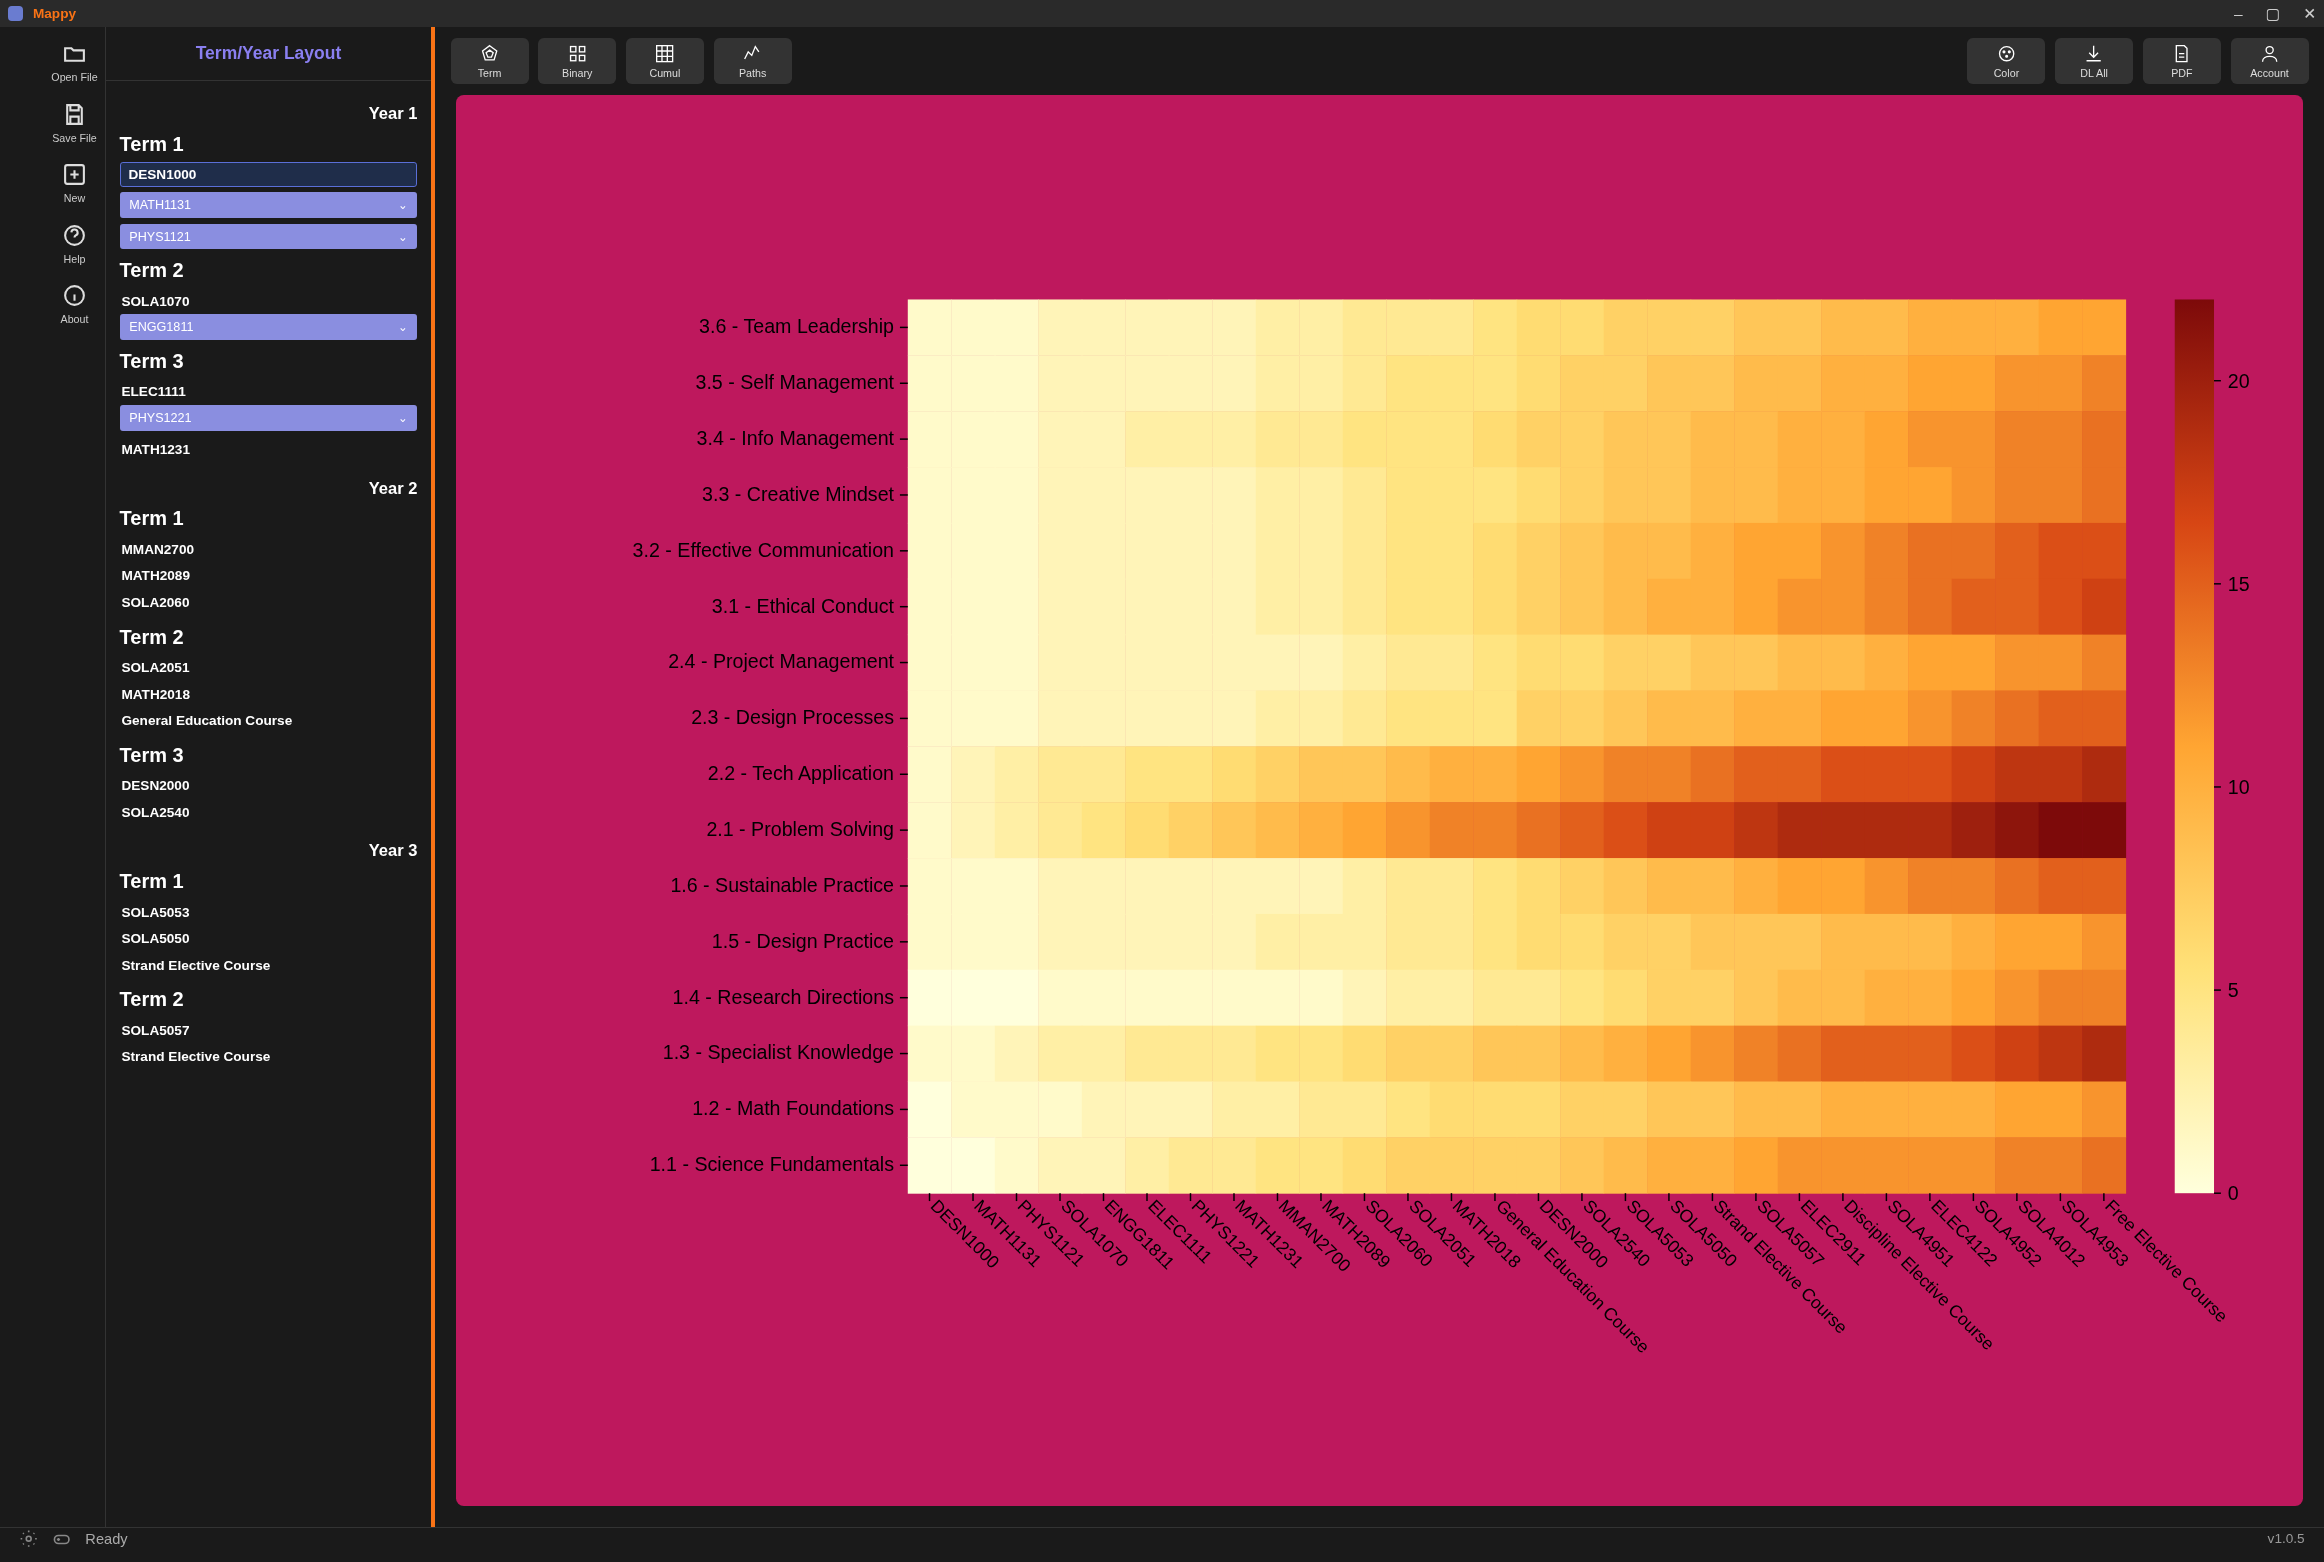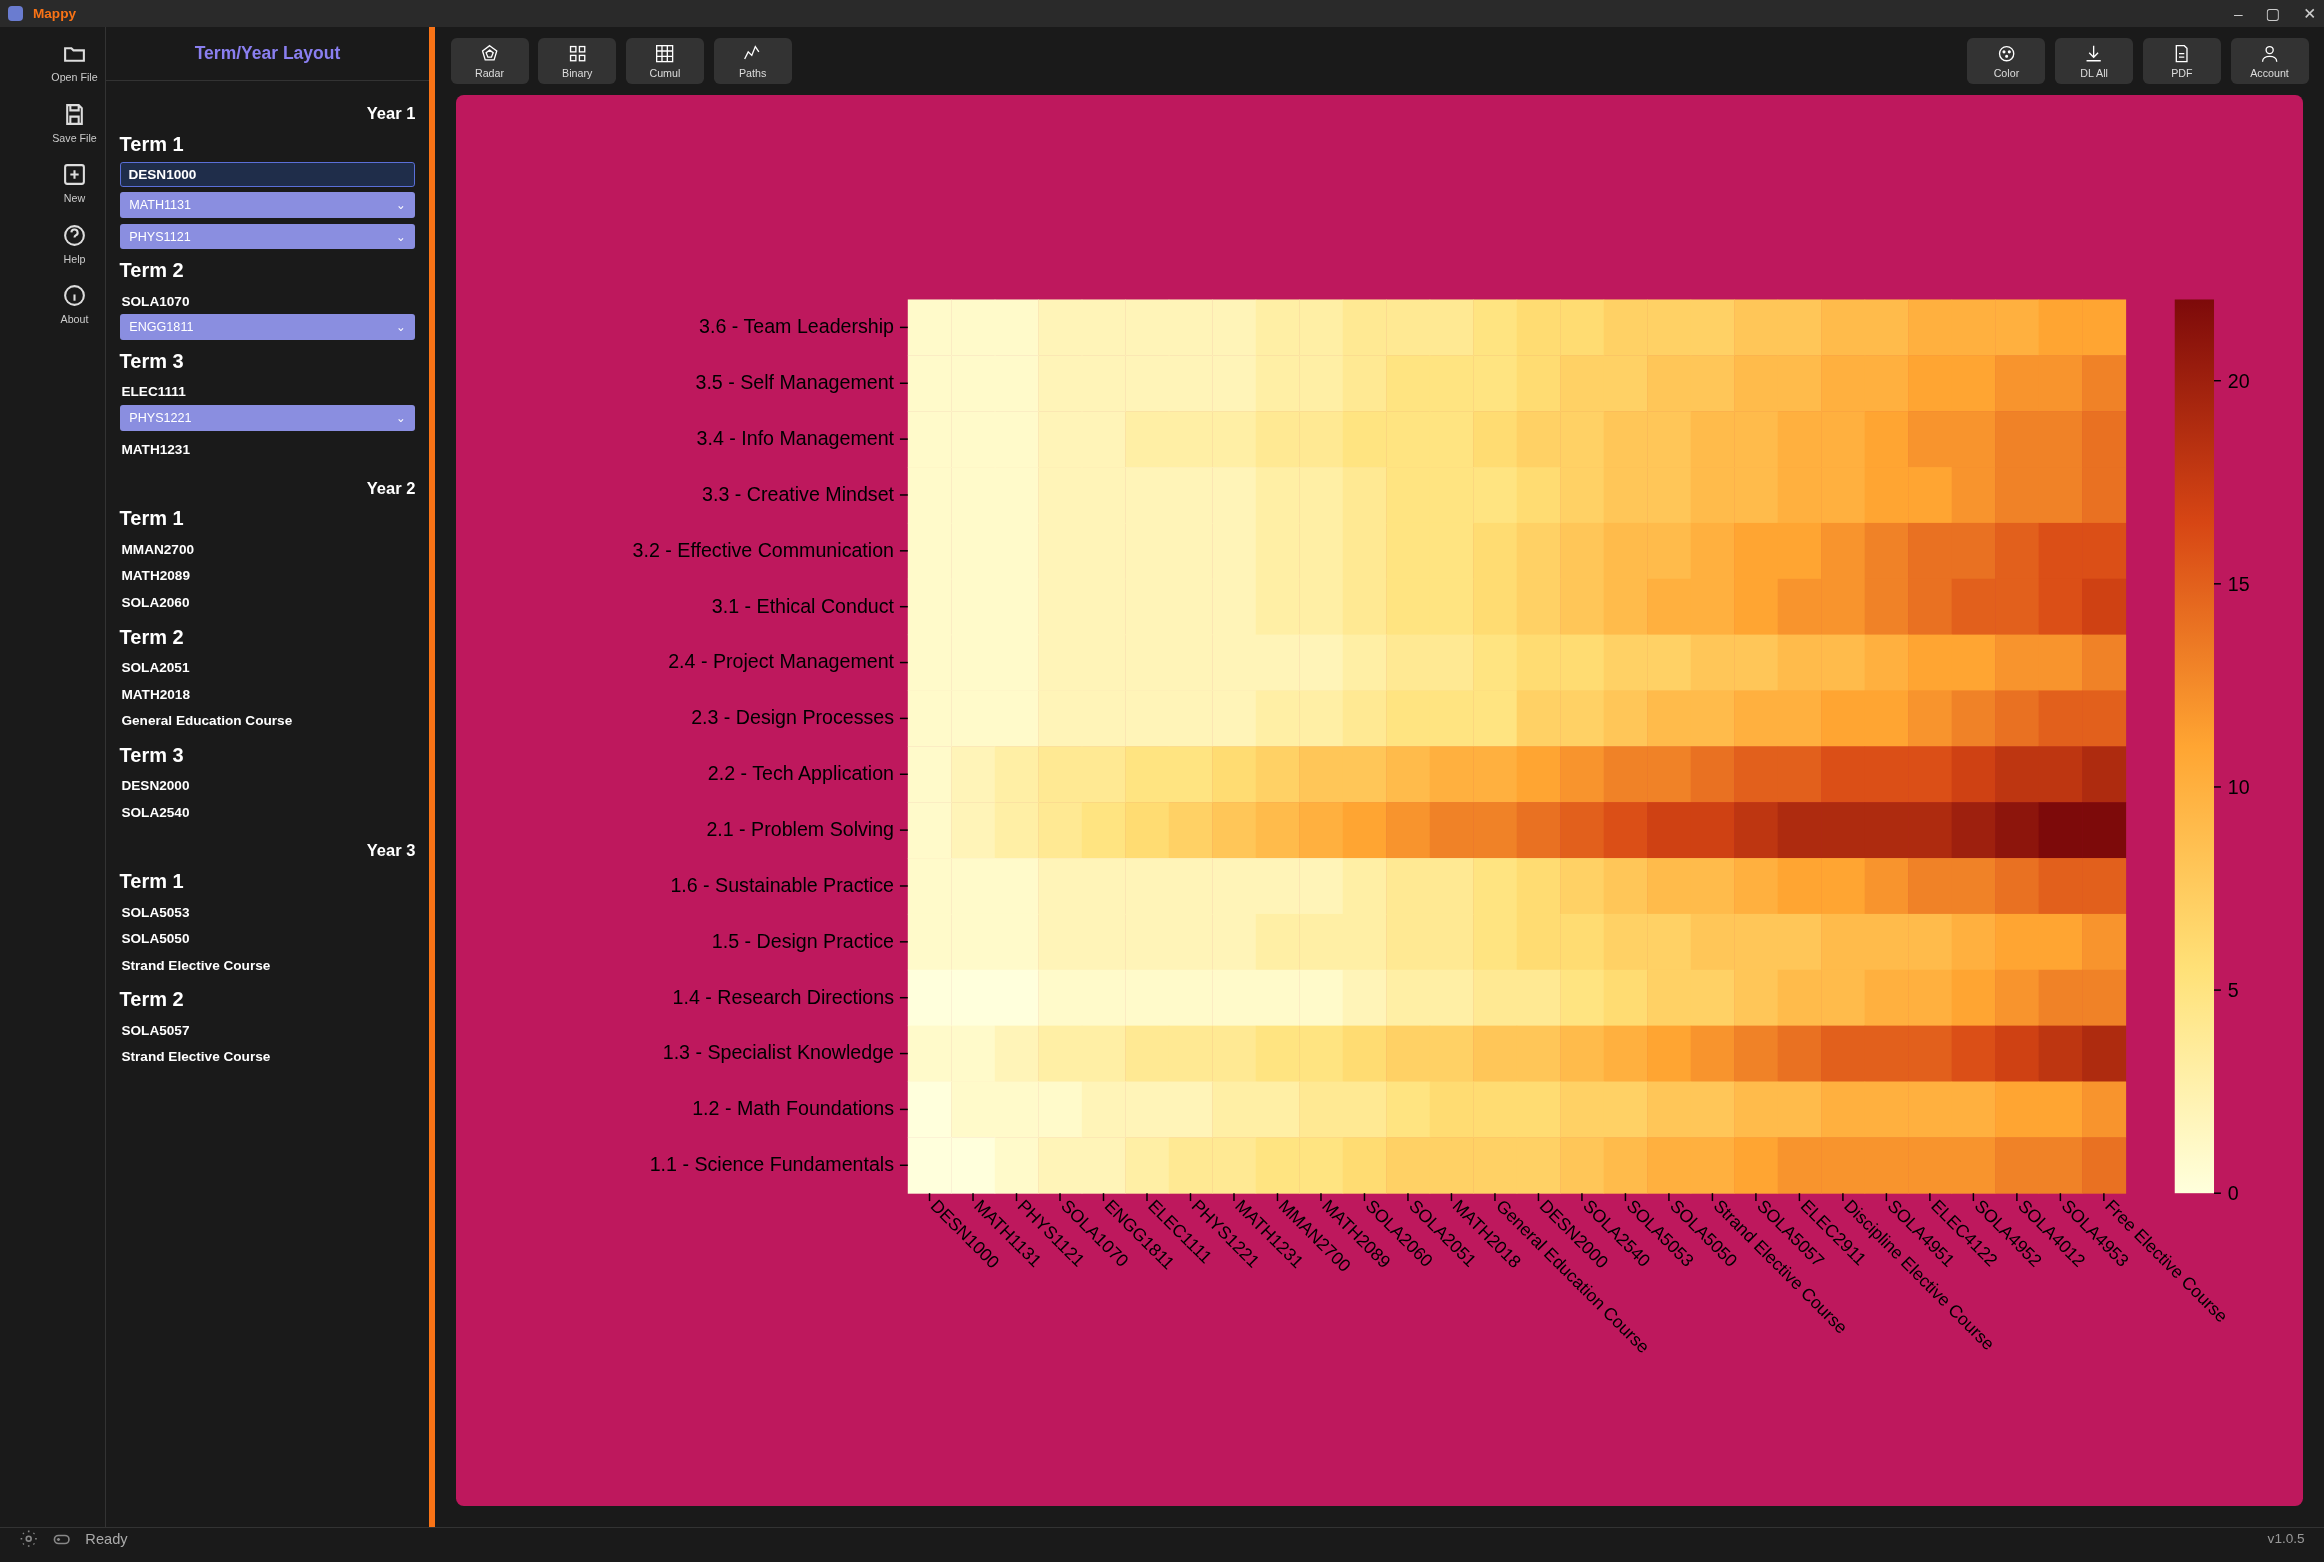--- a/index.html
+++ b/index.html
@@ -12,21 +12,21 @@
 .wc { cursor: pointer; }
 
 .main-container { display: flex; height: calc(100% - 27px - 35px); }
 
 .left-rail { width: 105px; background: #1a1a1a; display: flex; flex-direction: column; align-items: center; padding-top: 13.6px; gap: 17.5px; padding-left: 44px; }
 .rail-item { display: flex; flex-direction: column; align-items: center; gap: 3.9px; cursor: pointer; }
 .rail-icon { width: 27px; height: 27px; display: flex; align-items: center; justify-content: center; }
 .rail-label { font-size: 10.7px; color: #ccc; }
 .rail-svg { stroke: #ddd; fill: none; stroke-width: 2; }
 
-.sidebar { width: 330px; background: #1a1a1a; display: flex; flex-direction: column; border-left: 1px solid #333; border-right: 6px solid #f97316; }
+.sidebar { width: 330px; background: #1a1a1a; display: flex; flex-direction: column; border-left: 1px solid #333; border-right: 4px solid #f97316; }
 .sidebar-header { height: 54px; display: flex; align-items: center; justify-content: center; font-size: 17.5px; font-weight: bold; color: #8a7ff0; border-bottom: 1px solid #333; }
 .sidebar-content { flex: 1; overflow-y: auto; padding: 7.8px 13.6px; }
 .sidebar-content::-webkit-scrollbar { width: 17.5px; }
 .sidebar-content::-webkit-scrollbar-track { background: #d8d8d8; }
 .sidebar-content::-webkit-scrollbar-thumb { background: #999; border-radius: 1.9px; }
 
 .year-header { text-align: right; font-size: 16.5px; font-weight: bold; color: #fff; margin: 15.5px 0 7.8px; }
 .term-header { font-size: 20px; font-weight: bold; color: #fff; margin: 9.7px 0 5.8px; }
 .course-plain { font-size: 13.6px; font-weight: bold; color: #fff; padding: 5.8px 1.9px; cursor: pointer; }
 .course-selected { background: #1f2d4a; border: 1.9px solid #5a6fd8; border-radius: 2.9px; padding: 3.9px 7.8px; font-size: 13.6px; font-weight: bold; color: #fff; margin-bottom: 5.8px; }
@@ -165,21 +165,21 @@
   <div class="content-area">
     <div class="top-toolbar">
       <div id="tb-left" style="display:flex;gap:9.7px;">
           <div class="tb-btn">
             <div class="tb-icon">
               <svg viewBox="0 0 24 24" width="21.3" height="21.3" stroke="#fff" fill="none" stroke-width="1.5">
                 <polygon points="12,3 20,9 17,19 7,19 4,9"></polygon>
                 <polygon points="12,8 16,11 14,16 10,16 8,11"></polygon>
               </svg>
             </div>
-            <div class="tb-label">Radar</div>
+            <div class="tb-label">Term</div>
           </div>
           <div class="tb-btn">
             <div class="tb-icon">
               <svg viewBox="0 0 24 24" width="21.3" height="21.3" stroke="#fff" fill="none" stroke-width="1.5">
                 <rect x="4" y="4" width="6" height="6"></rect>
                 <rect x="14" y="4" width="6" height="6"></rect>
                 <rect x="4" y="14" width="6" height="6"></rect>
                 <rect x="14" y="14" width="6" height="6"></rect>
               </svg>
             </div>

